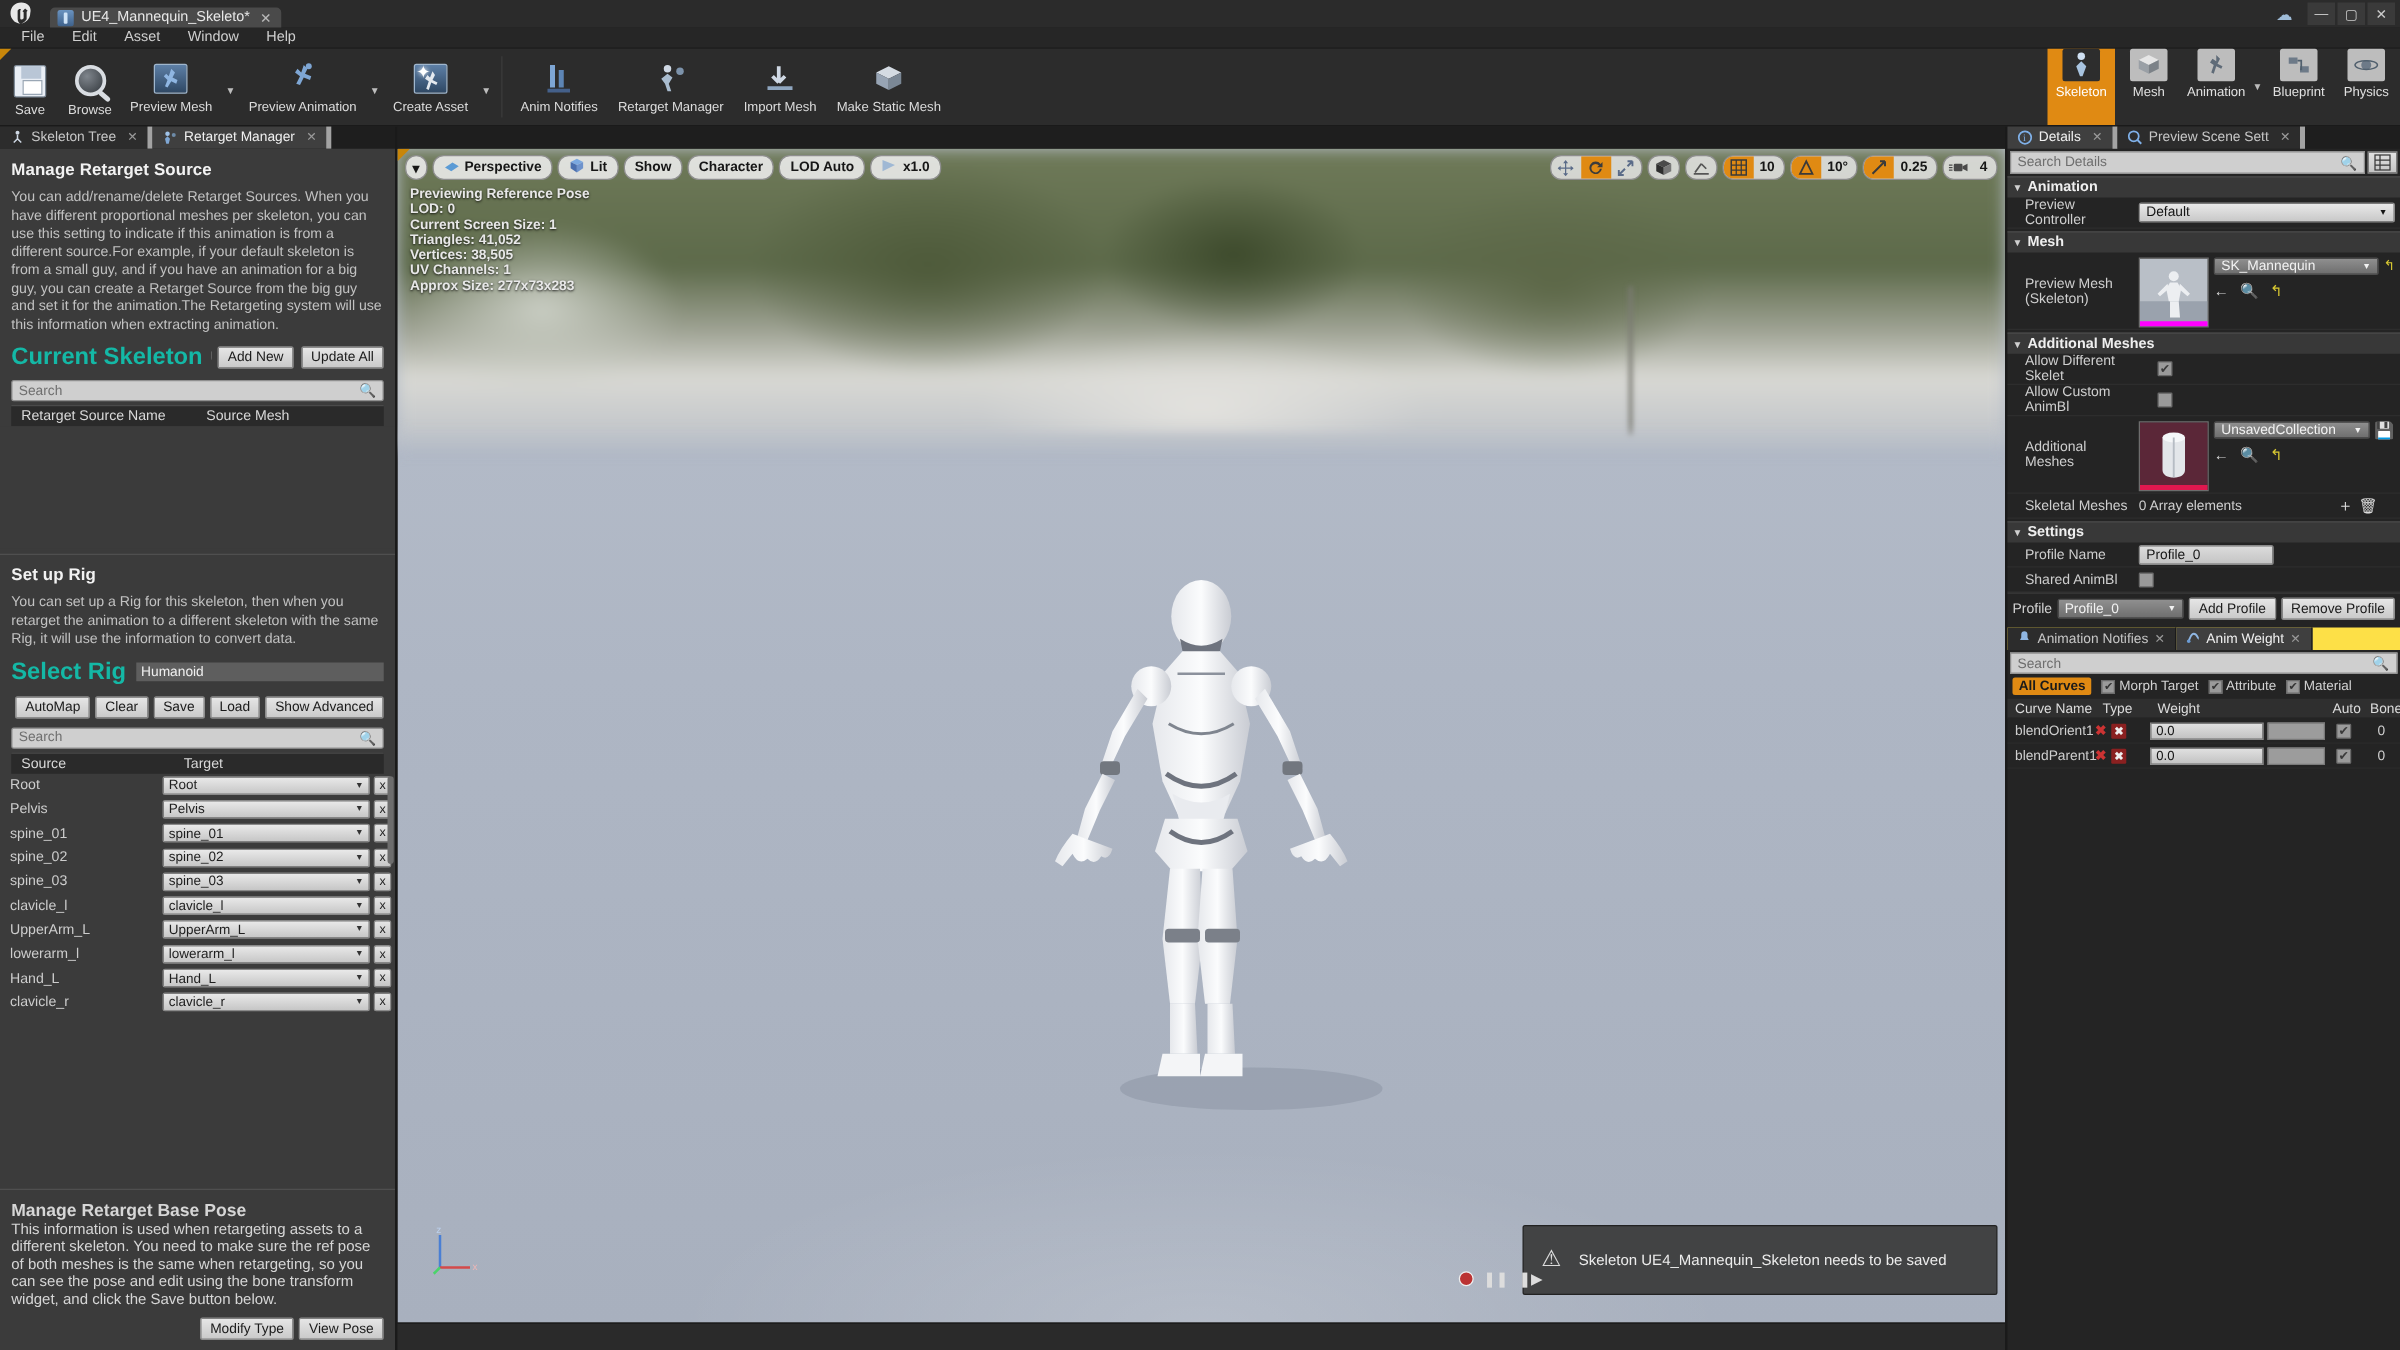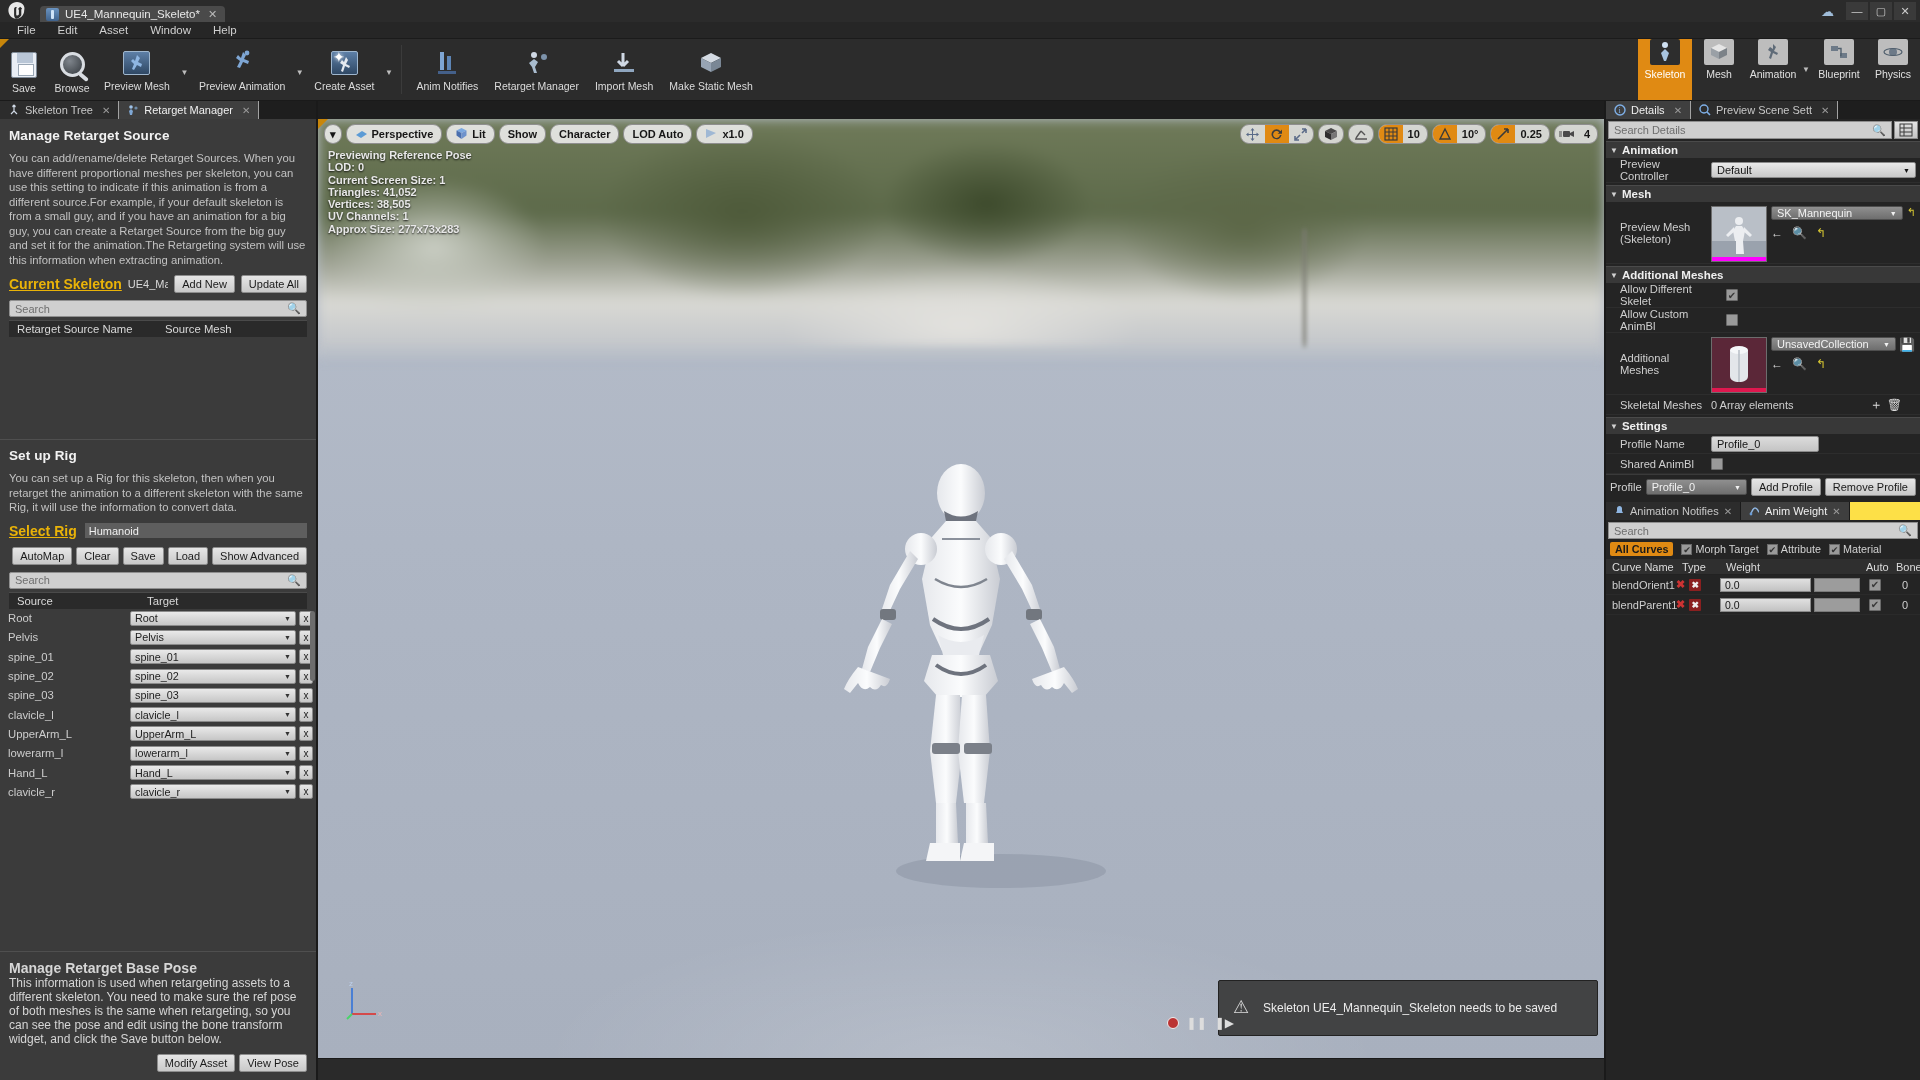--- a/index.html
+++ b/index.html
@@ -54,31 +54,31 @@
   .ic-star{position:absolute;left:1px;top:0px;color:#fff;font-size:14px;line-height:10px;text-shadow:0 0 4px #fff;}
 
   
   .main { display:flex; height:calc(1080px - 22px - 17px - 62px); }
   .leftpanel { width:318px; background:#242424; border-right:2px solid #1a1a1a; display:flex; flex-direction:column; }
   .center { flex:1; display:flex; flex-direction:column; background:#1d1d1d; }
   .rightpanel { width:316px; background:#242424; border-left:2px solid #1a1a1a; display:flex; flex-direction:column;}
 
   
   .ptabs { height:18px; background:#1e1e1e; display:flex; align-items:stretch; }
-  .ptab { display:flex; align-items:center; gap:5px; padding:0 8px; font-size:11px; color:#c7c7c7; background:#2c2c2c; border-right:1px solid #a3a3a3;}
+  .ptab { display:flex; align-items:center; gap:5px; padding:0 8px; font-size:11px; color:#c7c7c7; background:#2c2c2c; border-right:4px solid #a3a3a3;}
   .ptab.active { background:#3f3f3f; color:#f0f0f0; }
   .ptab .x { font-size:10px; color:#9a9a9a; margin-left:4px;}
   .ptab .pico { width:12px;height:12px; flex:none; }
 
   .lp-body { flex:1; overflow:hidden; background:#3b3b3b; display:flex; flex-direction:column; }
   .sect { padding:9px 9px 0 9px; }
   .sect h3 { font-size:13.5px; color:#f2f2f2; font-weight:bold; margin-bottom:8px; letter-spacing:.1px;}
   .sect p { font-size:11.3px; color:#c2c2c2; line-height:14.5px; }
   .row-inline { display:flex; align-items:center; gap:6px; margin-top:8px; }
-  .bigLabel { font-size:14px; font-weight:bold; color:#eab308;text-decoration:underline; }
+  .bigLabel { font-size:19px; font-weight:bold; color:#14b8a6; }
   .skelname { font-size:11px; color:#d8d8d8; flex:1; overflow:hidden; white-space:nowrap; }
   .btn { background:linear-gradient(#e6e6e6,#c9c9c9); border:1px solid #8d8d8d; border-radius:2px; color:#1a1a1a;
          font-size:11px; padding:2px 7px; white-space:nowrap; }
   .search { height:17px; background:#cfcfcf; border:1px solid #8f8f8f; border-radius:2px; display:flex; align-items:center;
             padding:0 5px; color:#6f6f6f; font-size:11px; margin-top:7px; }
   .search .sico { margin-left:auto; color:#444; font-size:11px;}
   .thead { height:17px; background:#2a2a2a; display:flex; align-items:center; font-size:11.3px; color:#d9d9d9; margin-top:3px; border-top:1px solid #4a4a4a;}
   .thead div { padding-left:8px; }
   .emptybody{ flex:0 0 98px; background:#3b3b3b; }
 
@@ -520,21 +520,21 @@
               <div class="xbtn">x</div>
             </div>
           </div>
         <div class="scrollthumb"></div>
       </div>
 
       <div class="bottomsect" style="border-top:1px solid #4f4f4f;padding:8px 9px 8px 9px;">
         <h3>Manage Retarget Base Pose</h3>
         <p>This information is used when retargeting assets to a different skeleton. You need to make sure the ref pose of both meshes is the same when retargeting, so you can see the pose and edit using the bone transform widget, and click the Save button below.</p>
         <div class="row-inline" style="justify-content:flex-end;gap:4px;">
-          <button class="btn">Modify Asset</button>
+          <button class="btn">Modify Type</button>
           <button class="btn">View Pose</button>
         </div>
       </div>
     </div>
   </div>
 
   <div class="center">
     <div class="vptabs"></div>
     <div class="viewport">
       <div class="vp-sky"></div>

